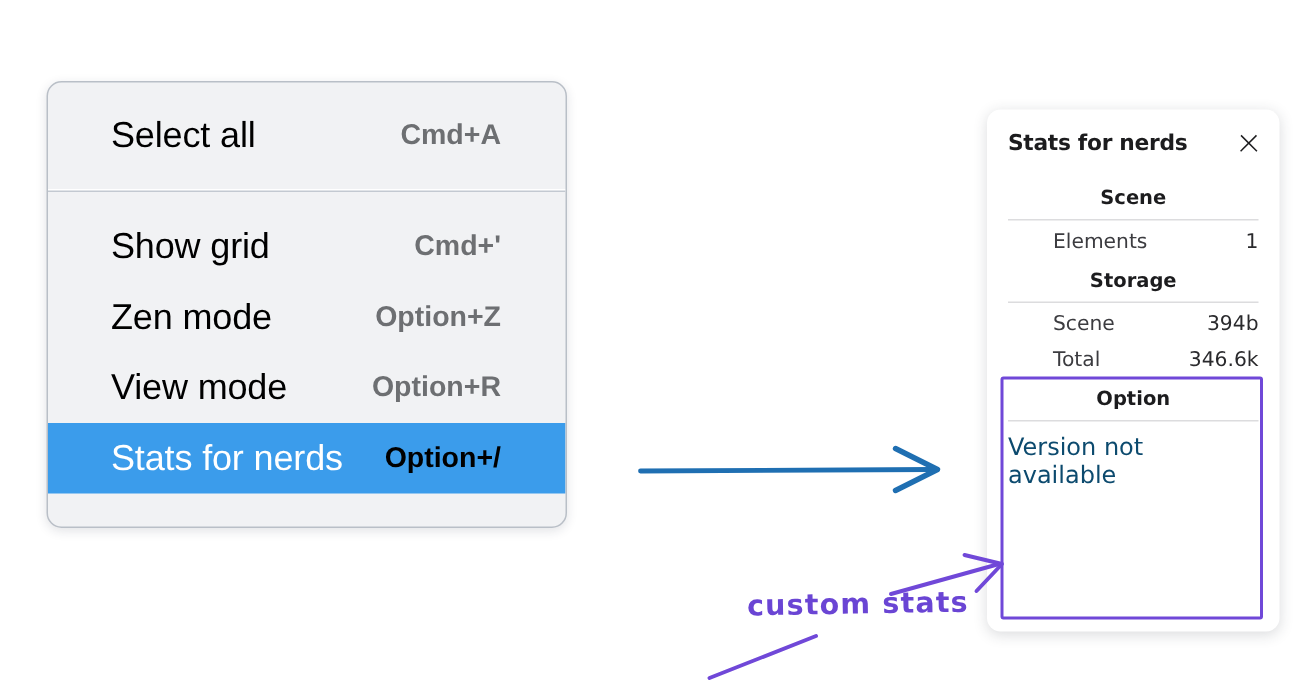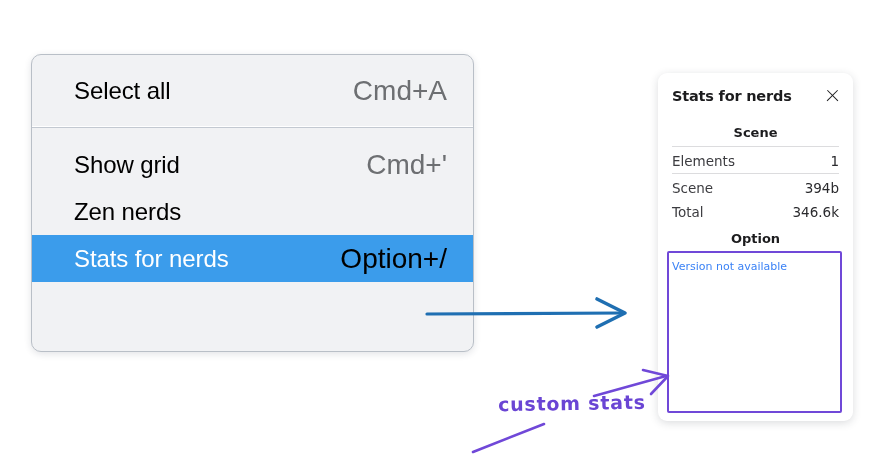--- a/index.html
+++ b/index.html
@@ -14,21 +14,21 @@
     overflow: hidden;
     font-family: "Liberation Sans", sans-serif;
     -webkit-font-smoothing: antialiased;
   }
 
   
   #context-menu {
     position: absolute;
     left: 31px;
     top: 54px;
-    width: 443px;
+    width: 347px;
     height: 298px;
     background: #f1f2f4;
     border: 1px solid #b9bfc7;
     border-radius: 10px;
     box-shadow: 0 2px 7px rgba(30,40,60,0.13);
     box-sizing: border-box;
     overflow: hidden;
   }
   .menu-group {
     padding: 0;
@@ -56,25 +56,26 @@
     color: #000000;
   }
   .menu-item .mi-label {
     font-size: 24px;
     line-height: 1;
     letter-spacing: -0.1px;
     white-space: nowrap;
   }
   .menu-item .mi-shortcut {
     margin-left: auto;
-    margin-right: 26px;
-    font-size: 28px;
+    margin-right: 43px;
+    font-size: 19px;
     color: #6d6f72;
     line-height: 1;
     white-space: nowrap;
+    font-weight: bold;
   }
   .menu-item.selected {
     background: #3b9ceb;
   }
   .menu-item.selected .mi-label { color: #ffffff; }
   .menu-item.selected .mi-shortcut { color: #000000; }
 
   
   #stats-panel {
     position: absolute;
@@ -134,25 +135,25 @@
     margin: 0 4px 2px 4px;
   }
   .sp-row {
     display: flex;
     align-items: center;
     justify-content: space-between;
     font-size: 13.5px;
     color: #3c3c40;
     padding: 4px 4px 4px 4px;
   }
-  .sp-row .sp-key { color: #3c3c40; }
+  .sp-row .sp-key { color: #3c3c40; margin-left: 30px; }
   .sp-row .sp-val { color: #2a2a2d; }
   .sp-single {
-    font-size: 11px;
-    color: #3b82f6;
+    font-size: 16px;
+    color: #0c4a6e;
     padding: 5px 4px 4px 4px;
     text-align: left;
   }
 
   
   #highlight-box {
     position: absolute;
     left: 667px;
     top: 251px;
     width: 175px;
@@ -196,21 +197,26 @@
   </div>
 
   <div class="menu-sep"></div>
 
   <div class="menu-group group-bottom">
     <div class="menu-item">
       <span class="mi-label">Show grid</span>
       <span class="mi-shortcut">Cmd+'</span>
     </div>
     <div class="menu-item">
-      <span class="mi-label">Zen nerds</span>
+      <span class="mi-label">Zen mode</span>
+      <span class="mi-shortcut">Option+Z</span>
+    </div>
+    <div class="menu-item">
+      <span class="mi-label">View mode</span>
+      <span class="mi-shortcut">Option+R</span>
     </div>
     <div class="menu-item selected">
       <span class="mi-label">Stats for nerds</span>
       <span class="mi-shortcut">Option+/</span>
     </div>
   </div>
 
 </div>
 
 <div id="stats-panel">
@@ -223,20 +229,21 @@
   <div>
     <div class="sp-section-title">Scene</div>
     <div class="sp-rule"></div>
     <div class="sp-row">
       <span class="sp-key">Elements</span>
       <span class="sp-val">1</span>
     </div>
   </div>
 
   <div>
+    <div class="sp-section-title">Storage</div>
     <div class="sp-rule"></div>
     <div class="sp-row">
       <span class="sp-key">Scene</span>
       <span class="sp-val">394b</span>
     </div>
     <div class="sp-row">
       <span class="sp-key">Total</span>
       <span class="sp-val">346.6k</span>
     </div>
   </div>

